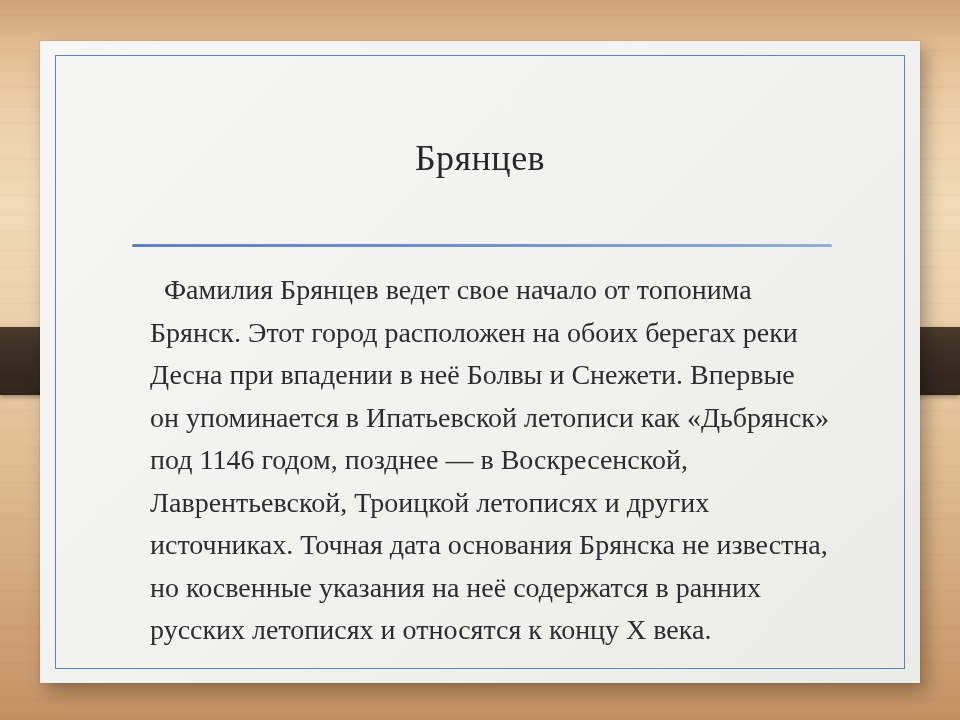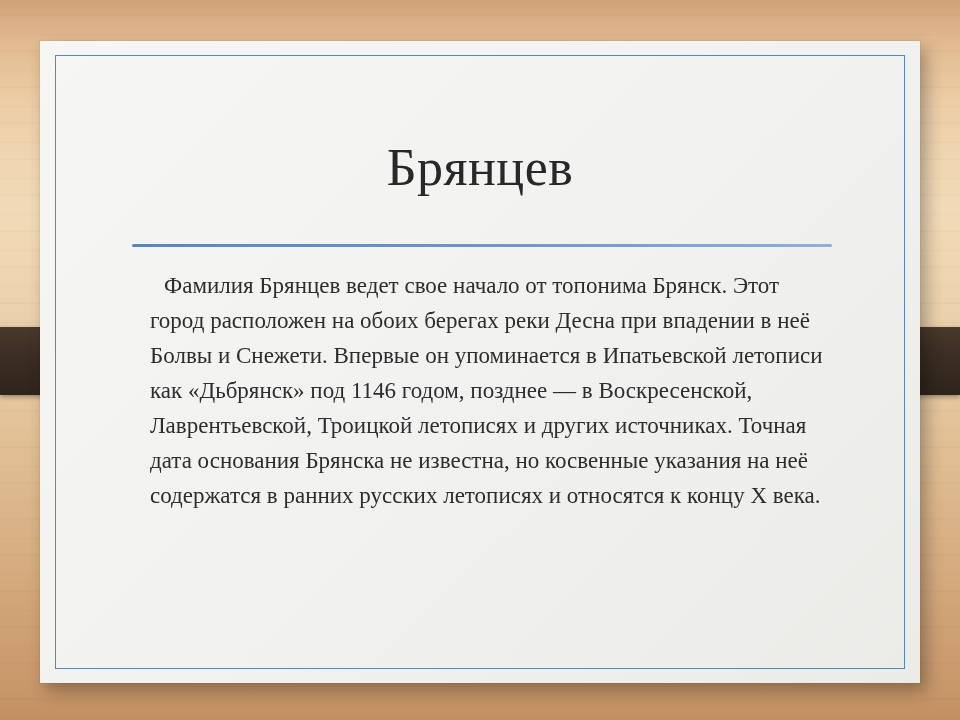--- a/index.html
+++ b/index.html
@@ -80,21 +80,21 @@
     border: 1px solid #5b86bd;
     pointer-events: none;
   }
 
   .title {
     position: absolute;
     left: 0;
     right: 0;
     top: 98px;
     text-align: center;
-    font-size: 52px;
+    font-size: 36px;
     line-height: 1.1;
     color: #26282a;
     font-weight: normal;
     letter-spacing: 0.5px;
   }
 
   .rule {
     position: absolute;
     left: 92px;
     width: 700px;
@@ -102,21 +102,21 @@
     height: 3px;
     background: linear-gradient(to right, #5b86bd, #6f97c9 55%, #8fb0d8);
     border-radius: 2px;
   }
 
   .body-text {
     position: absolute;
     left: 110px;
     top: 228px;
     width: 680px;
-    font-size: 23px;
+    font-size: 28px;
     line-height: 1.52;
     color: #2b2d2f;
     text-align: left;
     text-indent: 14px;
   }
 </style>
 </head>
 <body>
 
 <div class="slide">

